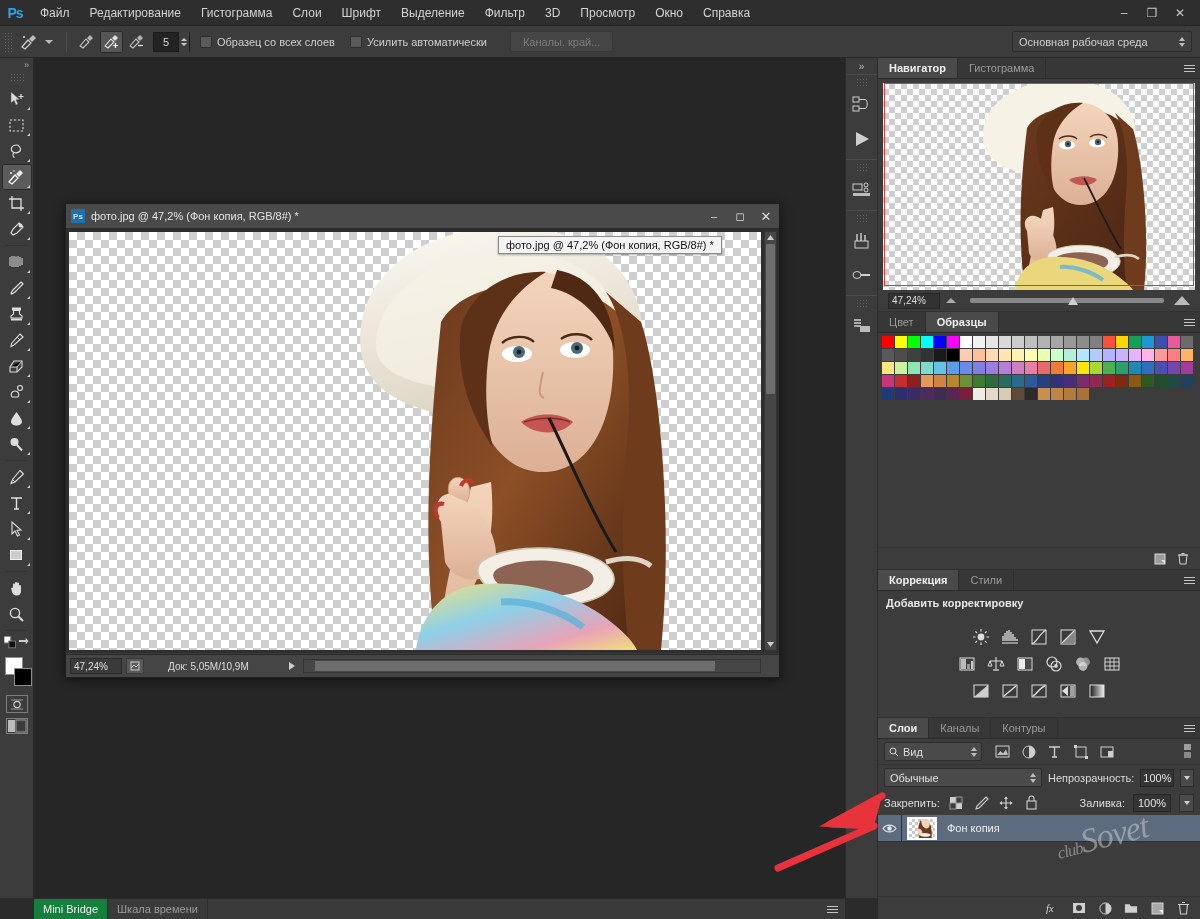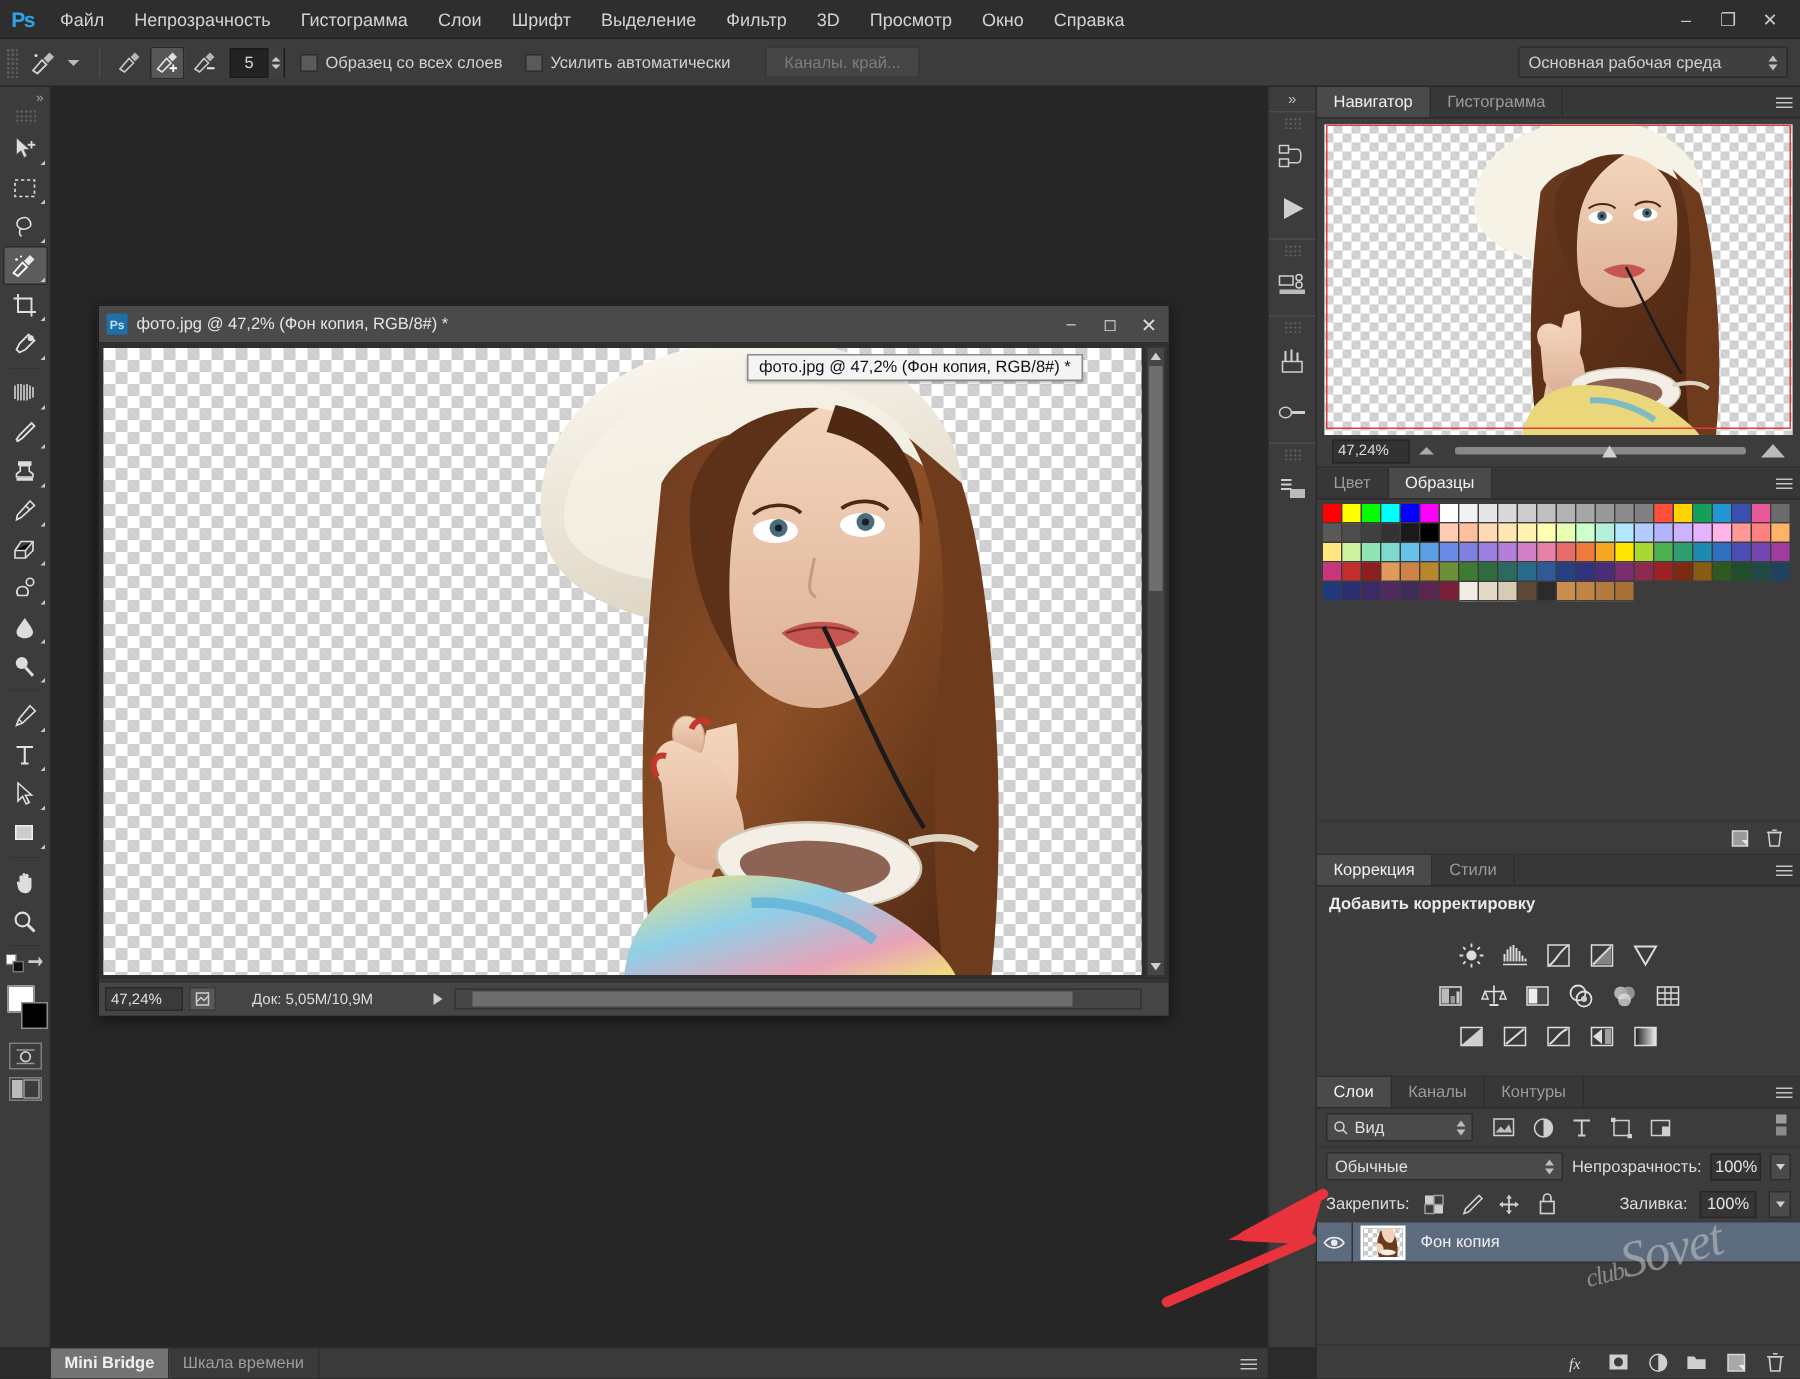--- a/index.html
+++ b/index.html
@@ -188,21 +188,21 @@
   }
   .panel { background: #3c3c3c; border-bottom: 1px solid #303030; }
   .panel-tabs {
     height: 21px; background: #373737; display: flex; align-items: stretch;
     border-bottom: 1px solid #2c2c2c;
   }
   .ptab {
     padding: 0 11px; display: flex; align-items: center; font-size: 11px;
     color: #9b9b9b; background: #373737; border-right: 1px solid #2e2e2e;
   }
-  .ptab.active { background: #4a4a4a; color: #f0f0f0; }
+  .ptab.active { background: #4a4a4a; color: #f0f0f0; font-weight: bold; }
   .ptab-menu { margin-left: auto; width: 22px; display:flex; align-items:center; justify-content:center;}
   .hamburger { width: 11px; }
   .hamburger i { display:block; height:1px; background:#c4c4c4; margin: 2px 0; }
 
   
   .nav-body { padding: 4px 5px 0; }
   .nav-thumb-wrap {
     position: relative; width: 312px; height: 207px;
     background-image:
       linear-gradient(45deg, #cfcfcf 25%, transparent 25%, transparent 75%, #cfcfcf 75%),
@@ -288,21 +288,21 @@
     gap: 12px; padding-right: 10px; border-top: 1px solid #333;
   }
 
   
   .bottombar {
     position: absolute; left: 34px; bottom: 0; width: 811px; height: 21px;
     background: #3a3a3a; display: flex; align-items: stretch; border-top: 1px solid #2b2b2b;
   }
   .bb-tab { padding: 0 9px; display:flex; align-items:center; font-size: 11px; color: #9d9d9d;
     border-right: 1px solid #2e2e2e; }
-  .bb-tab.active { background: #737373; color: #f0f0f0; font-weight: bold; }
+  .bb-tab.active { background: #15803d; color: #f0f0f0; font-weight: normal; }
   .bb-menu { margin-left: auto; padding-right: 7px; display:flex; align-items:center; }
 
   
   .red-arrow { position: absolute; left: 770px; top: 790px; width: 120px; height: 90px; pointer-events:none; z-index: 40;}
   .annot-text {
     position: absolute; left: 897px; top: 838px; z-index: 42;
     color: #e0322e; font-size: 29px; font-family: "Liberation Sans", sans-serif;
     white-space: nowrap;
   }
   .watermark {
@@ -314,21 +314,21 @@
   .watermark .small { font-size: 17px; }
 </style>
 </head>
 <body>
 
 <div id="app">
 
   <div class="menubar">
     <div class="ps-logo">Ps</div>
     <div class="menu-item">Файл</div>
-    <div class="menu-item">Непрозрачность</div>
+    <div class="menu-item">Редактирование</div>
     <div class="menu-item">Гистограмма</div>
     <div class="menu-item">Слои</div>
     <div class="menu-item">Шрифт</div>
     <div class="menu-item">Выделение</div>
     <div class="menu-item">Фильтр</div>
     <div class="menu-item">3D</div>
     <div class="menu-item">Просмотр</div>
     <div class="menu-item">Окно</div>
     <div class="menu-item">Справка</div>
     <div class="win-btns">

